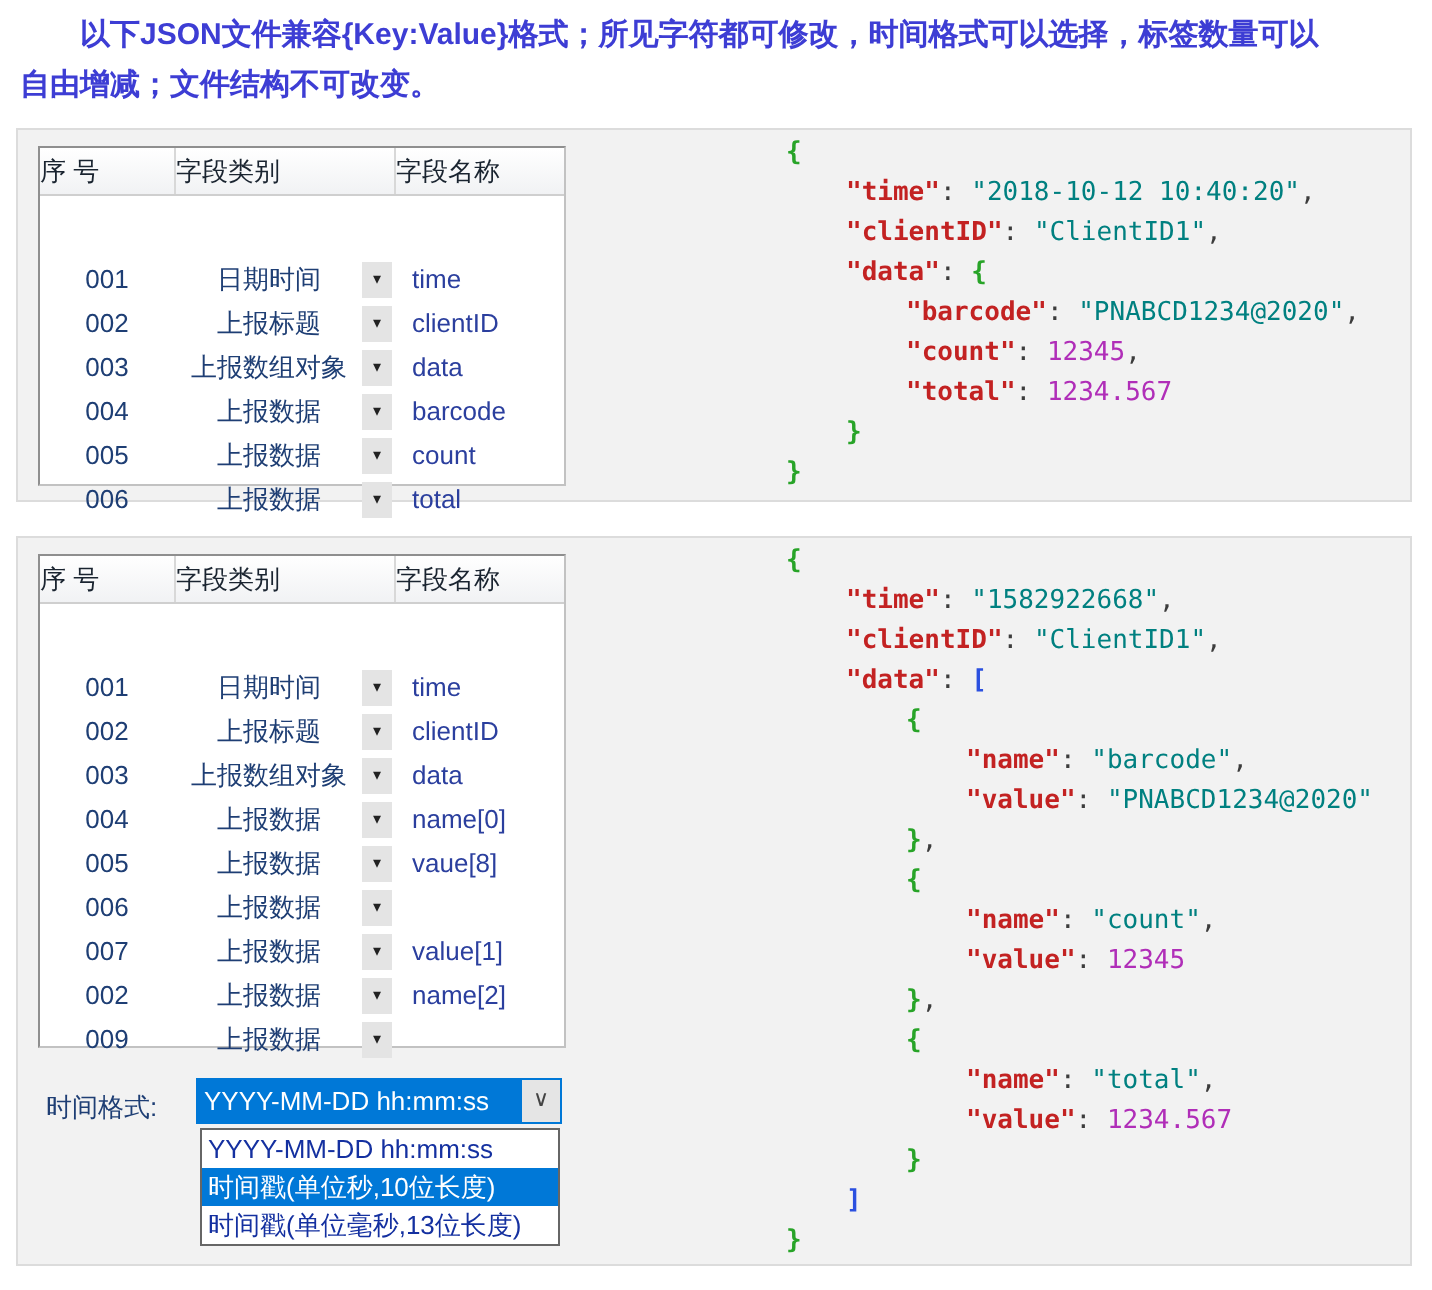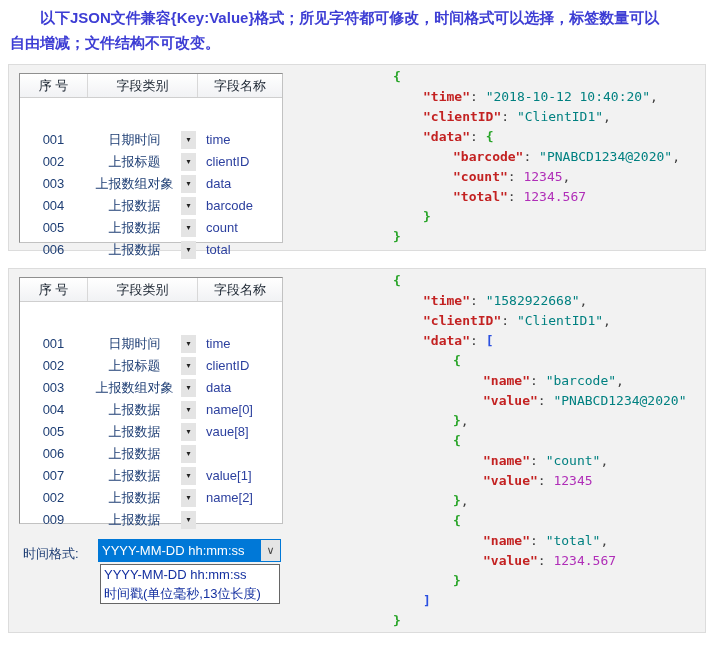--- a/index.html
+++ b/index.html
@@ -19,21 +19,21 @@
   .panel2{top:268px;height:365px;}
 
   
   .ftable{position:absolute;left:10px;top:8px;width:264px;background:#ffffff;
           border-top:1px solid #8f8f8f;border-left:1px solid #8f8f8f;
           border-right:1px solid #c2c2c2;border-bottom:1px solid #c2c2c2;box-sizing:border-box;}
   .panel1 .ftable{height:170px;}
   .panel2 .ftable{height:247px;}
   .thead{display:flex;height:23px;background:linear-gradient(#ffffff,#f1f2f4);
          border-bottom:1px solid #cfcfcf;}
-  .th{font-size:13px;color:#1a2430;line-height:23px;text-align:center;box-sizing:border-box;}
+  .th{font-size:13px;color:#1a2430;line-height:23px;box-sizing:border-box;}
   .th1{width:68px;border-right:1px solid #d8d8d8;}
   .th2{width:110px;border-right:1px solid #d8d8d8;}
   .th3{width:84px;}
   .trow{display:flex;height:22px;}
   .td{font-size:13px;line-height:22px;box-sizing:border-box;color:var(--c-table);margin-top:31px;}
   .td-no{width:68px;text-align:center;border-right:1px solid #efefef;}
   .td-type{width:110px;text-align:center;padding-right:16px;position:relative;
            border-right:1px solid #efefef;}
   .dd-btn{position:absolute;right:1px;top:2px;width:15px;height:18px;background:#e4e4e4;
           font-size:8px;line-height:18px;text-align:center;color:#222;cursor:default;}
@@ -171,17 +171,18 @@
 
     <div class="combo">
       <div class="combo-text">YYYY-MM-DD hh:mm:ss</div>
       <div class="combo-btn">
         <span>∨</span>
       </div>
     </div>
 
     <div class="opts">
         <div class="opt">YYYY-MM-DD hh:mm:ss</div>
+        <div class="opt sel">时间戳(单位秒,10位长度)</div>
         <div class="opt">时间戳(单位毫秒,13位长度)</div>
       </div>
   </section>
 
 </div>
 
 </body></html>

